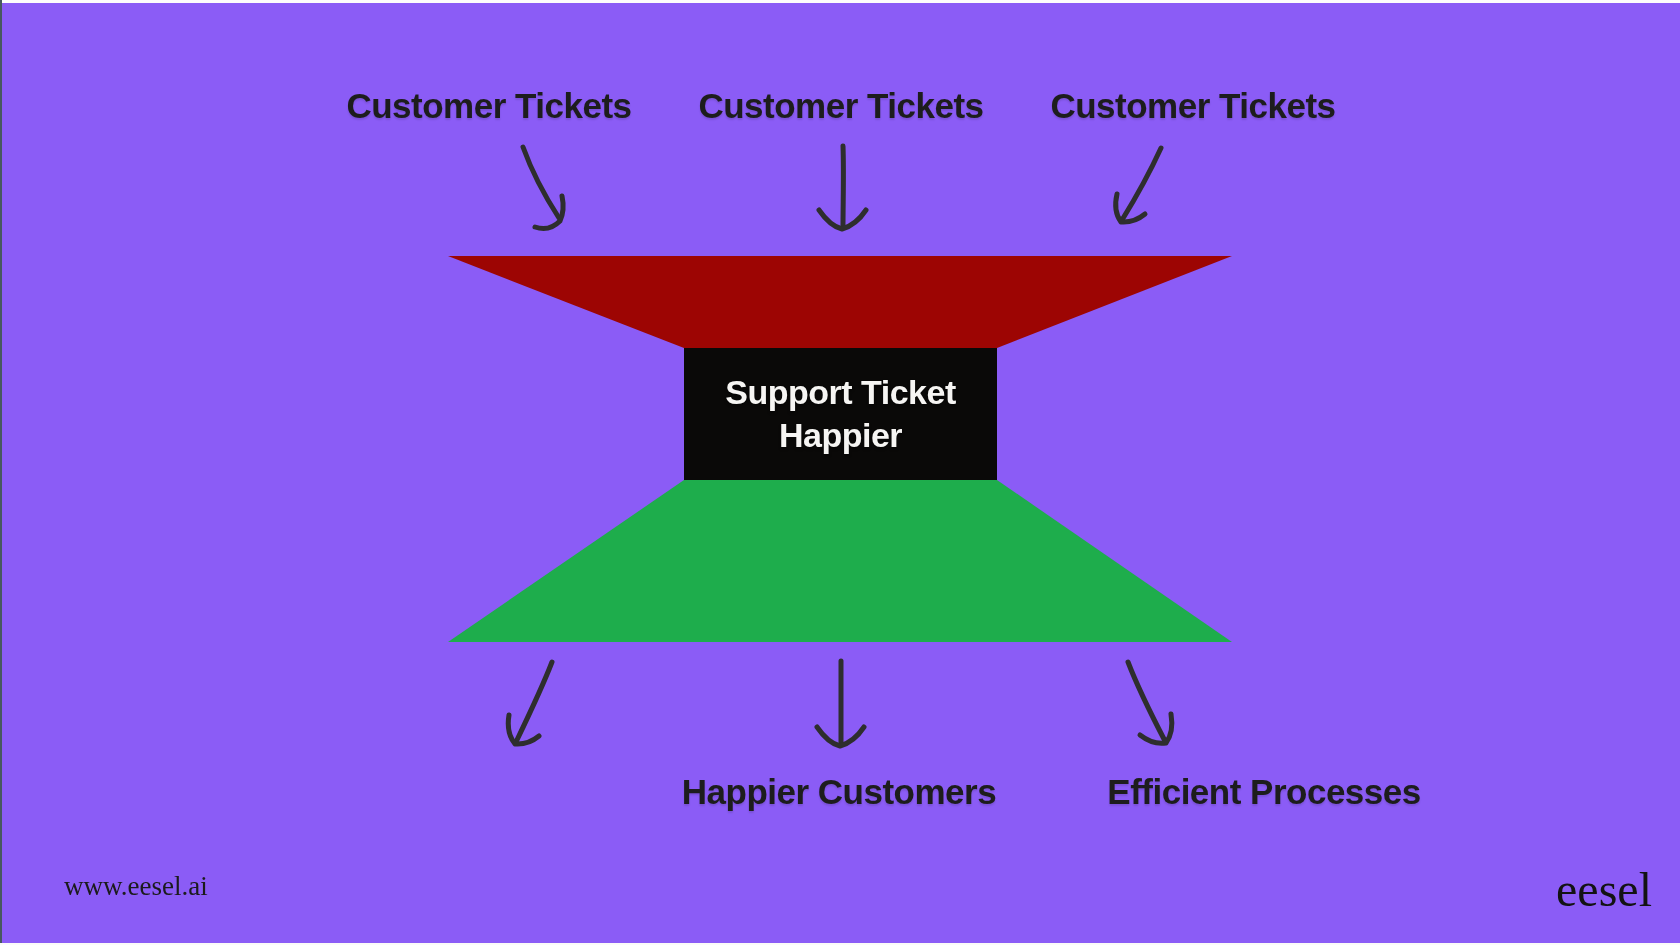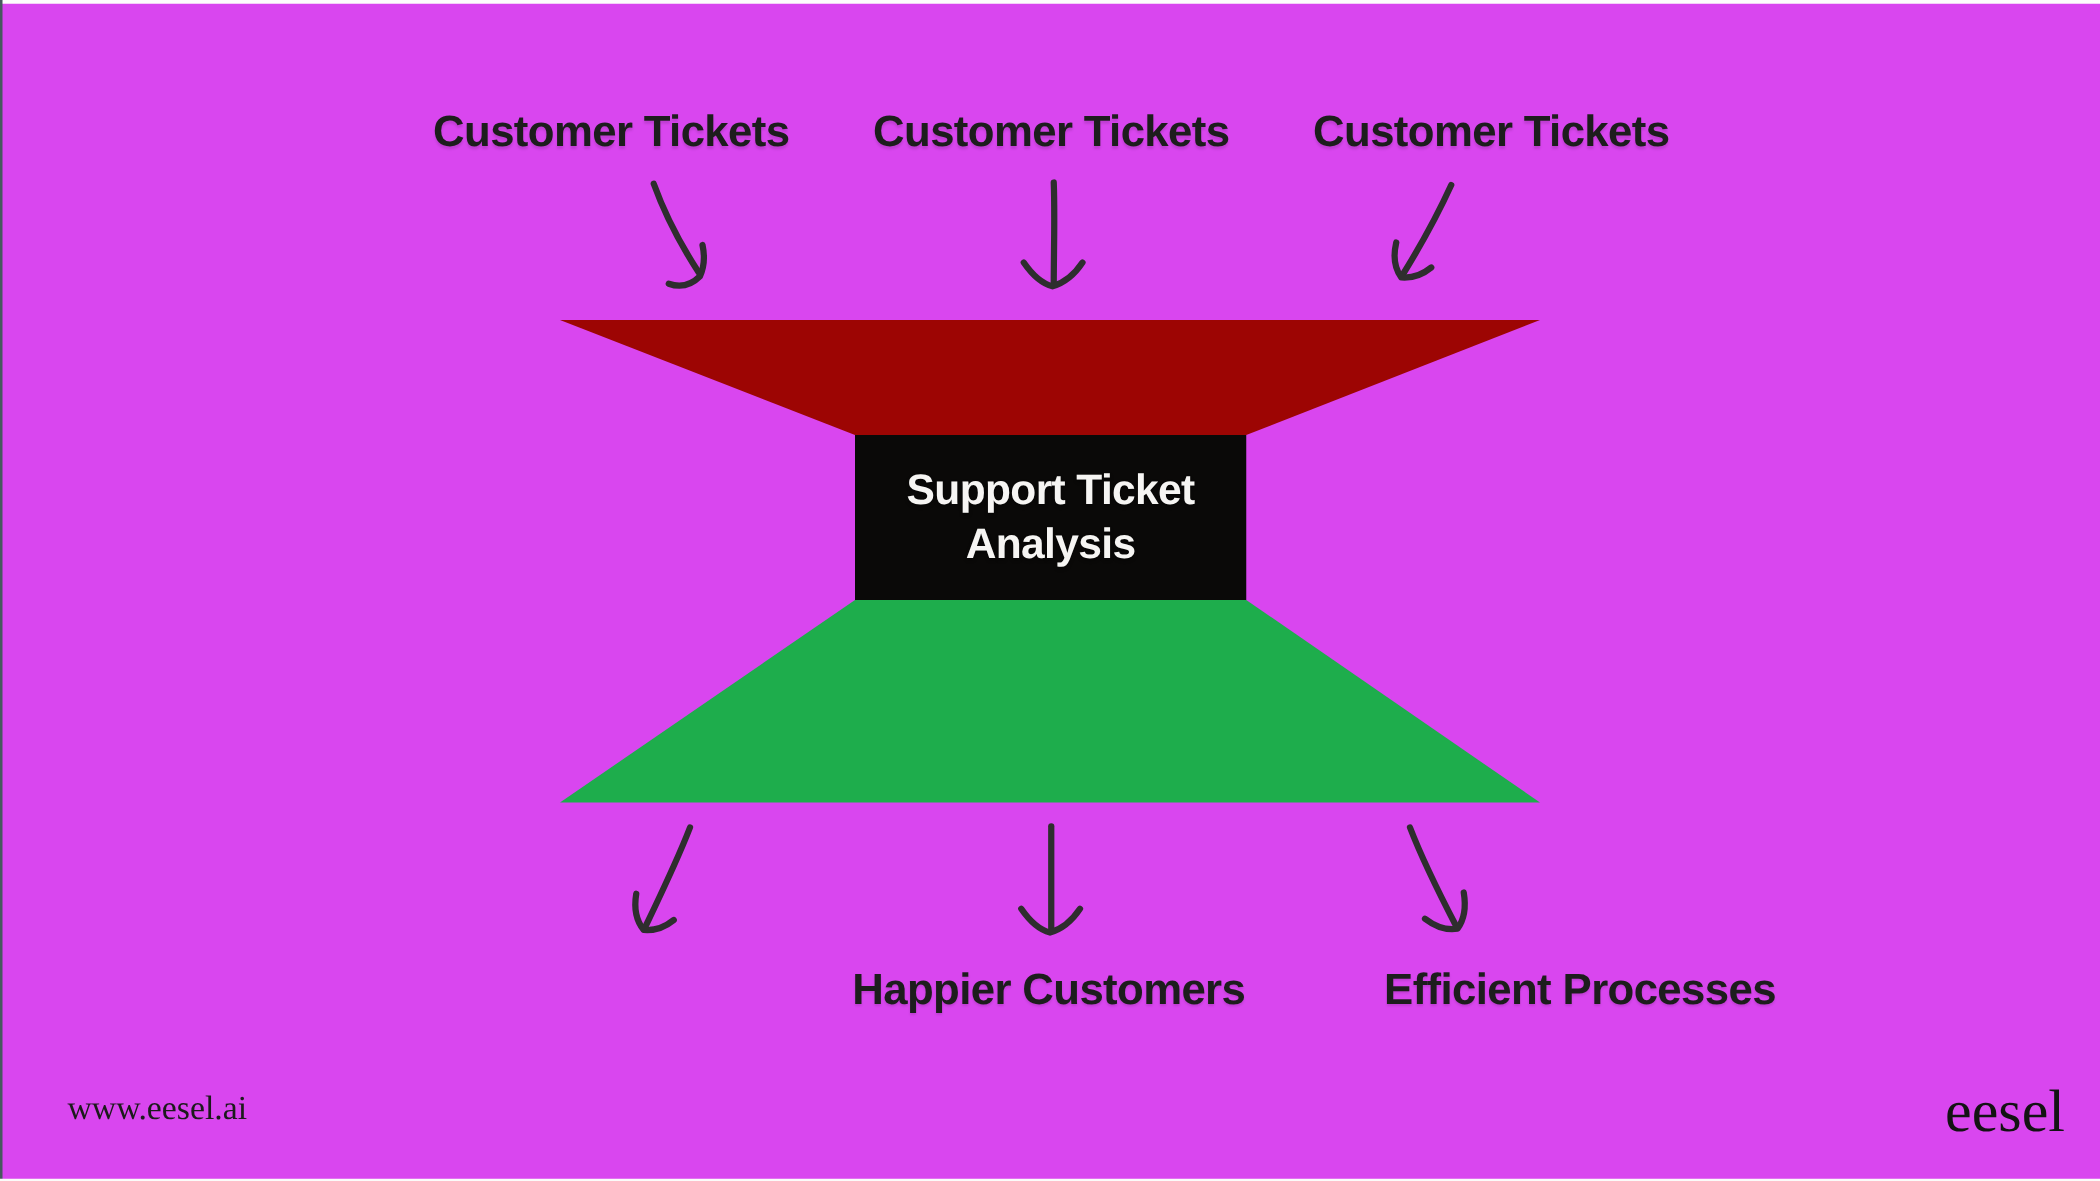--- a/index.html
+++ b/index.html
@@ -4,21 +4,21 @@
 <style>
   html, body {
     margin: 0;
     padding: 0;
     background: #e8e7e5;
   }
   .canvas {
     position: relative;
     width: 1680px;
     height: 945px;
-    background: #d946ef;
+    background: #8b5cf6;
     overflow: hidden;
     font-family: "Liberation Sans", "DejaVu Sans", sans-serif;
   }
   .top-strip {
     position: absolute;
     top: 0; left: 0;
     width: 1680px; height: 3px;
     background: #fdfdfc;
   }
   .bottom-strip {
@@ -69,21 +69,21 @@
     text-align: center;
     font-weight: 700;
     font-size: 34px;
     line-height: 43px;
     letter-spacing: -0.5px;
     color: #f6f5f3;
     text-shadow: 0 2px 3px rgba(0,0,0,0.45);
   }
   .footer-website {
     position: absolute;
-    left: 54px;
+    left: 64px;
     top: 871px;
     font-family: "Liberation Serif", "DejaVu Serif", serif;
     font-size: 27px;
     color: #1b1b1b;
     text-align: right;
   }
   .footer-brand {
     position: absolute;
     right: 28px;
     top: 862px;
@@ -133,21 +133,21 @@
       </g>
     </g>
   </svg>
 
   <div class="label top-row in-1">Customer Tickets</div>
   <div class="label top-row in-2">Customer Tickets</div>
   <div class="label top-row in-3">Customer Tickets</div>
 
   <div class="center-title">
     <span>Support Ticket</span>
-    <span>Analysis</span>
+    <span>Happier</span>
   </div>
 
   <div class="label bottom-row out-2">Happier Customers</div>
   <div class="label bottom-row out-3">Efficient Processes</div>
 
   <div class="footer-website">www.eesel.ai</div>
   <div class="footer-brand">eesel</div>
 
 </div>
 

